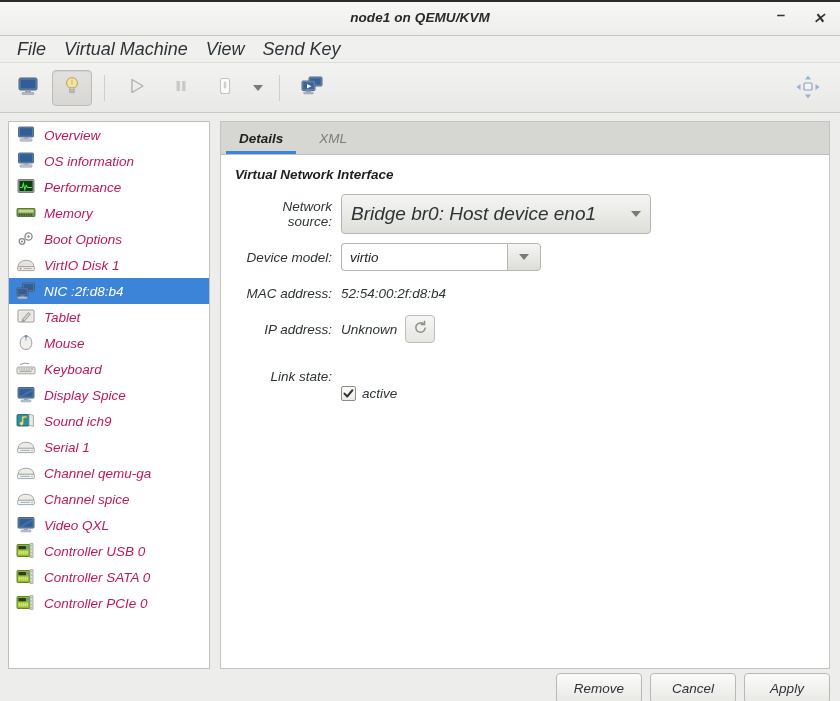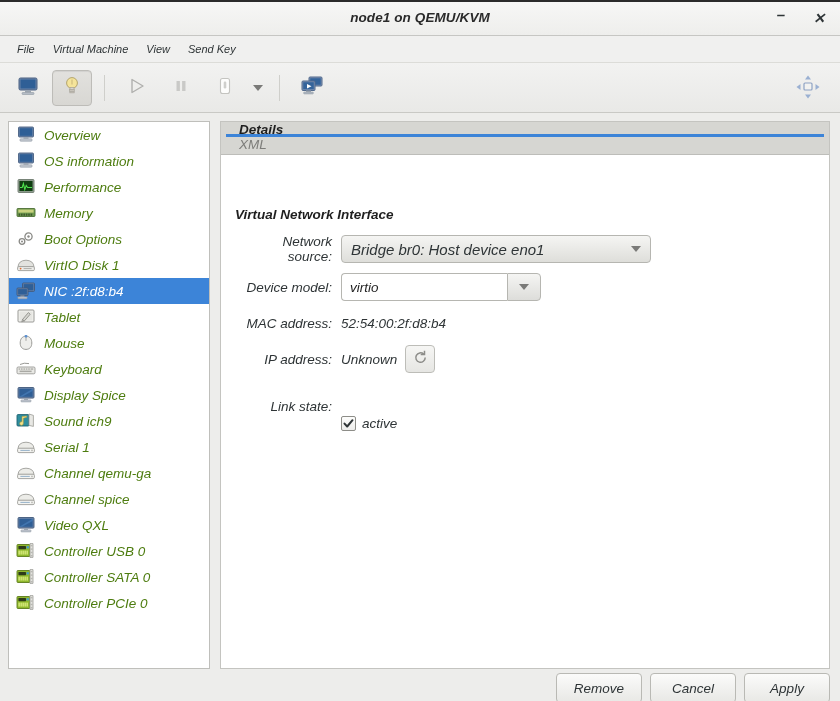--- a/index.html
+++ b/index.html
@@ -80,21 +80,21 @@
     min-height: 27px;
     background: #f0f0ef;
     border-bottom: 1px solid #dcdcd8;
     display: flex;
     align-items: center;
     padding-left: 8px;
     box-sizing: border-box;
   }
   .menu-item {
     padding: 3px 9px;
-    font-size: 11px;
+    font-size: 18px;
     color: #2e3436;
     cursor: default;
     border-radius: 3px;
   }
 
   
   .toolbar {
     height: 50px;
     min-height: 50px;
     background: linear-gradient(to bottom, #f2f2f1 0%, #e9e9e7 100%);
@@ -171,21 +171,21 @@
     border: 1px solid #bfbfbb;
     overflow: hidden;
     position: relative;
   }
   .hw-item {
     height: 26px;
     display: flex;
     align-items: center;
     padding-left: 6px;
     font-size: 13.5px;
-    color: #4d7c0f;
+    color: #be185d;
     box-sizing: border-box;
     white-space: nowrap;
   }
   .hw-item.selected {
     background: #3c84d8;
     color: #ffffff;
   }
   .hw-ico {
     width: 22px;
     height: 20px;
@@ -234,21 +234,20 @@
     flex-direction: column;
     overflow: hidden;
   }
   .tabstrip {
     height: 32px;
     min-height: 32px;
     background: #d6d6d2;
     display: flex;
     align-items: stretch;
     border-bottom: 1px solid #bdbdb9;
-    flex-direction: column;
   }
   .tab {
     padding: 0 18px;
     display: flex;
     align-items: center;
     font-size: 13.5px;
     color: #7d7d7a;
     position: relative;
     box-sizing: border-box;
   }
@@ -269,48 +268,47 @@
     background: #ffffff;
     padding: 12px 14px 0 14px;
     box-sizing: border-box;
     overflow: hidden;
   }
   .section-title {
     font-size: 13.5px;
     font-weight: bold;
     color: #1f1f1f;
     margin-bottom: 12px;
-    margin-top: 40px;
   }
   .form-row {
     display: flex;
     align-items: center;
     margin-bottom: 9px;
     min-height: 26px;
   }
   .form-label {
     width: 106px;
     min-width: 106px;
     text-align: right;
     padding-right: 9px;
     font-size: 13.5px;
     color: #2e3436;
     box-sizing: border-box;
   }
   .combo {
     width: 310px;
-    height: 28px;
+    height: 40px;
     background: linear-gradient(to bottom,#f5f5f3,#dededa);
     border: 1px solid #b6b6b1;
     border-radius: 4px;
     display: flex;
     align-items: center;
     padding: 0 9px;
     box-sizing: border-box;
-    font-size: 15px;
+    font-size: 19px;
     color: #2e3436;
     justify-content: space-between;
   }
   .entrycombo {
     display: flex;
     height: 28px;
     width: 200px;
   }
   .entrycombo .entry {
     flex: 1;

